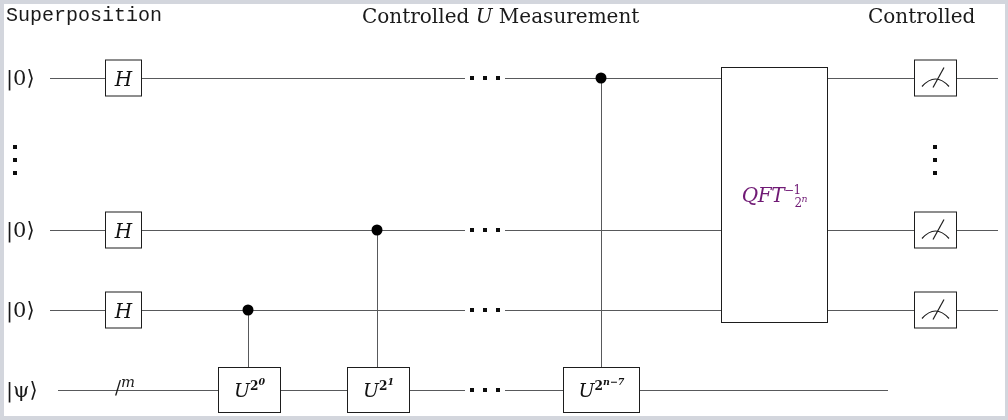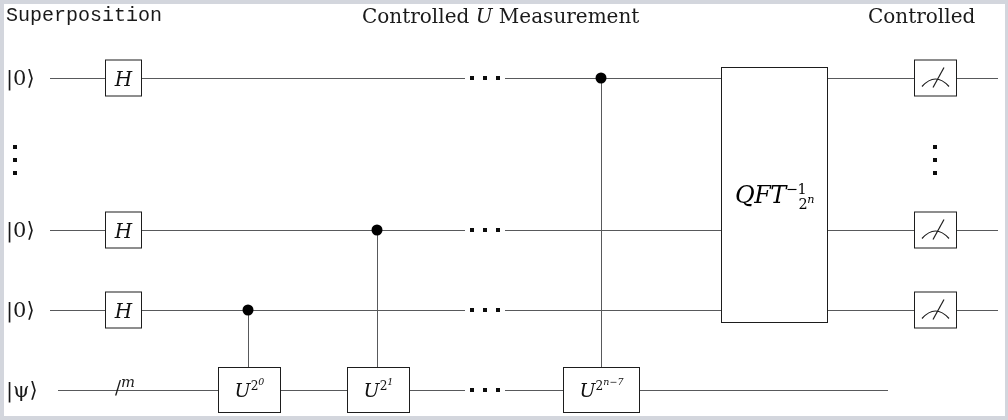--- a/index.html
+++ b/index.html
@@ -77,20 +77,21 @@
   .gate-u {
     font-style: normal;
     font-size: 19px;
   }
   .gate-u .base { font-style: italic; }
   .gate-u sup.exp {
     font-size: 0.64em;
     vertical-align: super;
     font-style: normal;
     line-height: 0;
+    font-weight: bold;
   }
   .gate-u sup.exp .inner {
     font-size: 0.78em;
     vertical-align: super;
     font-style: italic;
     line-height: 0;
   }
   .gate-u sup.exp .plain { font-style: normal; }
 
   .qft-box {
@@ -98,22 +99,22 @@
     box-sizing: border-box;
     border: 1px solid #1d1d1d;
     background: #ffffff;
     display: flex;
     align-items: center;
     justify-content: center;
   }
   .qft-label {
     font-family: "DejaVu Serif", "Liberation Serif", serif;
     font-style: italic;
-    font-size: 24px;
-    color: #000000;
+    font-size: 20px;
+    color: #701a75;
     white-space: nowrap;
     letter-spacing: -0.5px;
   }
   .qft-label .sup {
     font-size: 0.6em;
     vertical-align: super;
     font-style: normal;
     line-height: 0;
   }
   .qft-label .sub {

